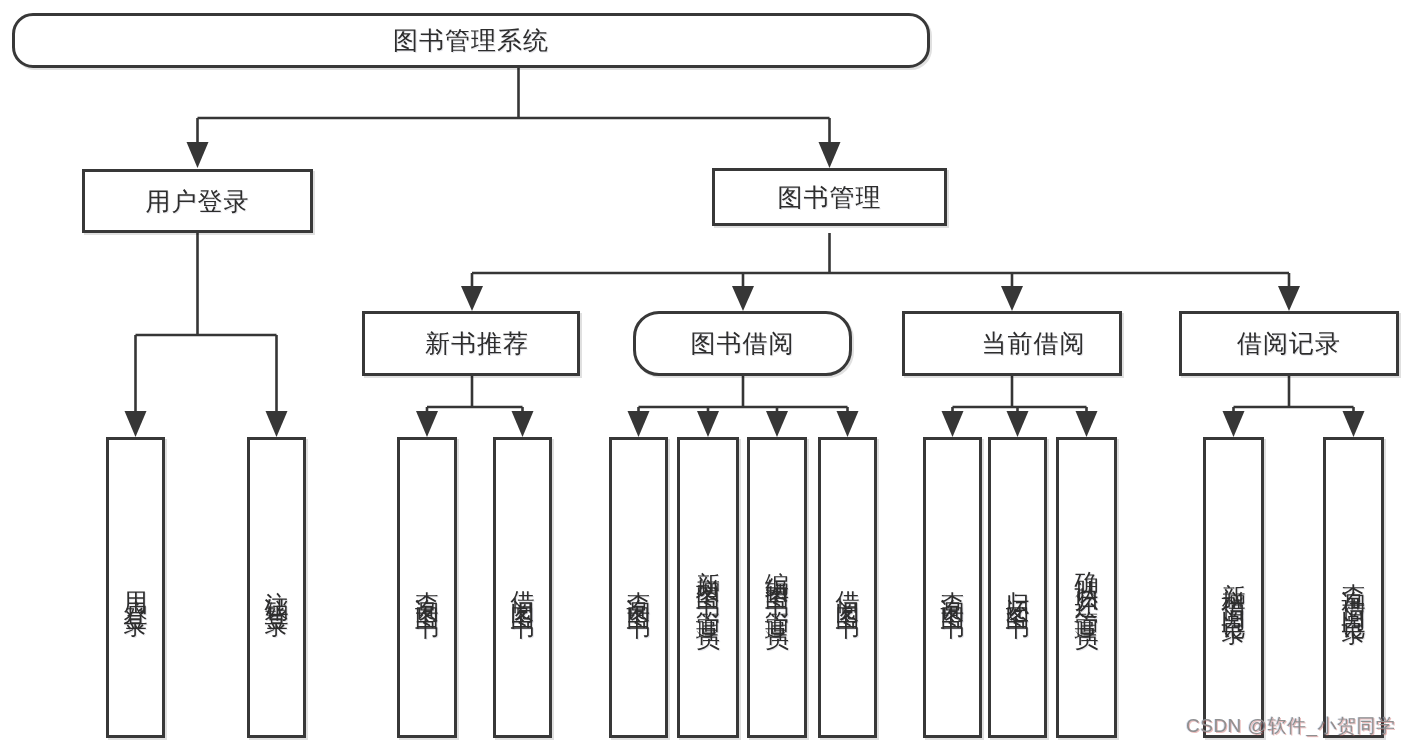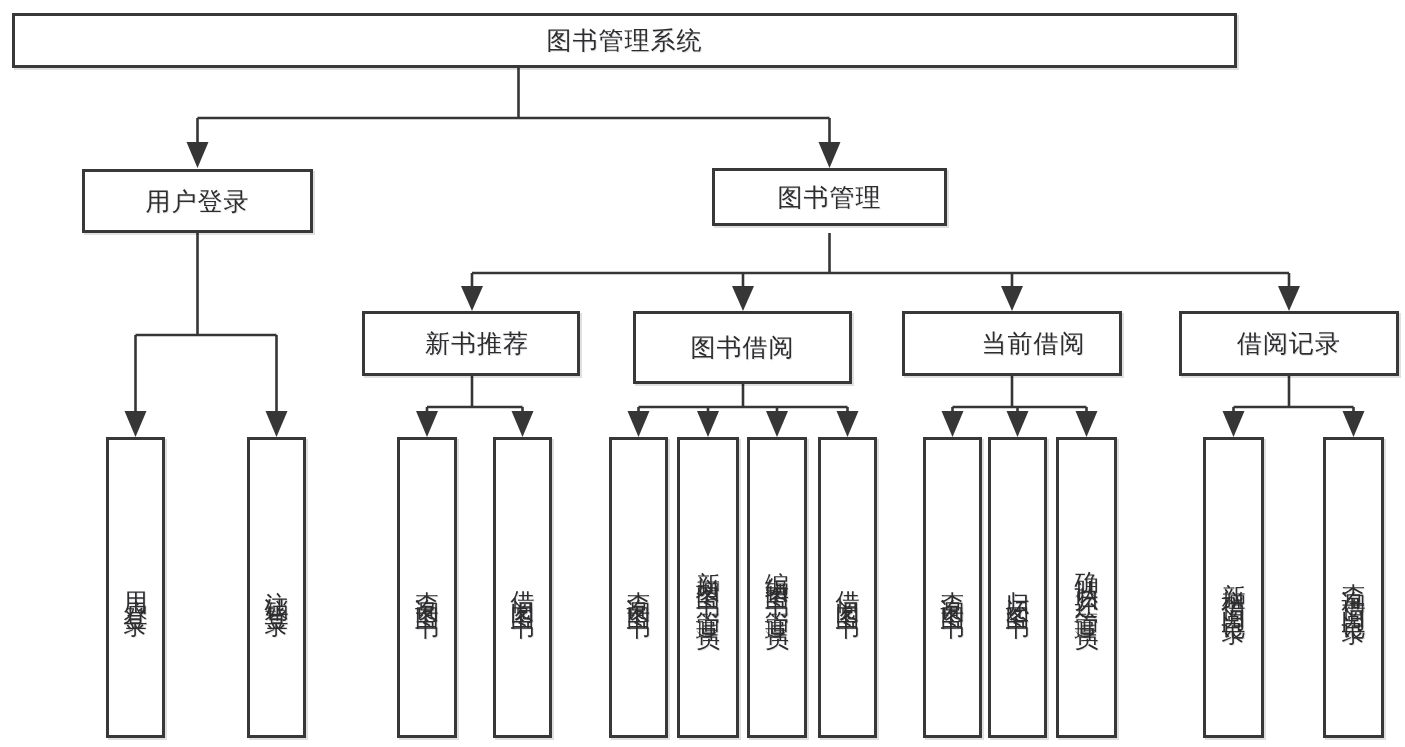--- a/index.html
+++ b/index.html
@@ -44,25 +44,25 @@
     font-size: 24px;
     letter-spacing: 0;
   }
   .vtext {
     writing-mode: vertical-rl;
     text-orientation: mixed;
     letter-spacing: 8px;
     line-height: 1;
   }
   
-  #n-root            { left: 12px;   top: 13px;  width: 1225px; height: 55px; }
+  #n-root            { left: 12px;   top: 13px;  width: 918px; height: 55px; border-radius: 21px; }
   #n-user-login      { left: 82px;   top: 169px; width: 231px;  height: 64px; }
   #n-book-mgmt       { left: 712px;  top: 168px; width: 235px;  height: 58px; }
   #n-new-book-rec    { left: 362px;  top: 311px; width: 218px;  height: 65px; padding-left: 12px; }
-  #n-book-borrow     { left: 633px;  top: 311px; width: 219px;  height: 73px; }
+  #n-book-borrow     { left: 633px;  top: 311px; width: 219px;  height: 65px; border-radius: 26px; }
   #n-current-borrow  { left: 902px;  top: 311px; width: 220px;  height: 65px; padding-left: 43px; }
   #n-borrow-record   { left: 1179px; top: 311px; width: 220px;  height: 65px; }
   #l-user-login      { left: 106px;  width: 59px; }
   #l-logout          { left: 247px;  width: 59px; }
   #l-query-book-1    { left: 397px;  width: 60px; }
   #l-borrow-book-1   { left: 493px;  width: 59px; }
   #l-query-book-2    { left: 609px;  width: 59px; }
   #l-add-book        { left: 677px;  width: 62px; }
   #l-edit-book       { left: 747px;  width: 60px; }
   #l-borrow-book-2   { left: 818px;  width: 59px; }
@@ -177,13 +177,14 @@
   <div class="node leaf" id="l-confirm-return">
     <span class="vtext">确认归还（管理员）</span>
   </div>
   <div class="node leaf" id="l-add-record">
     <span class="vtext">新增借阅记录</span>
   </div>
   <div class="node leaf" id="l-query-record">
     <span class="vtext">查询借阅记录</span>
   </div>
 
+  <div id="watermark">CSDN @软件_小贺同学</div>
 </div>
 
 </body></html>

